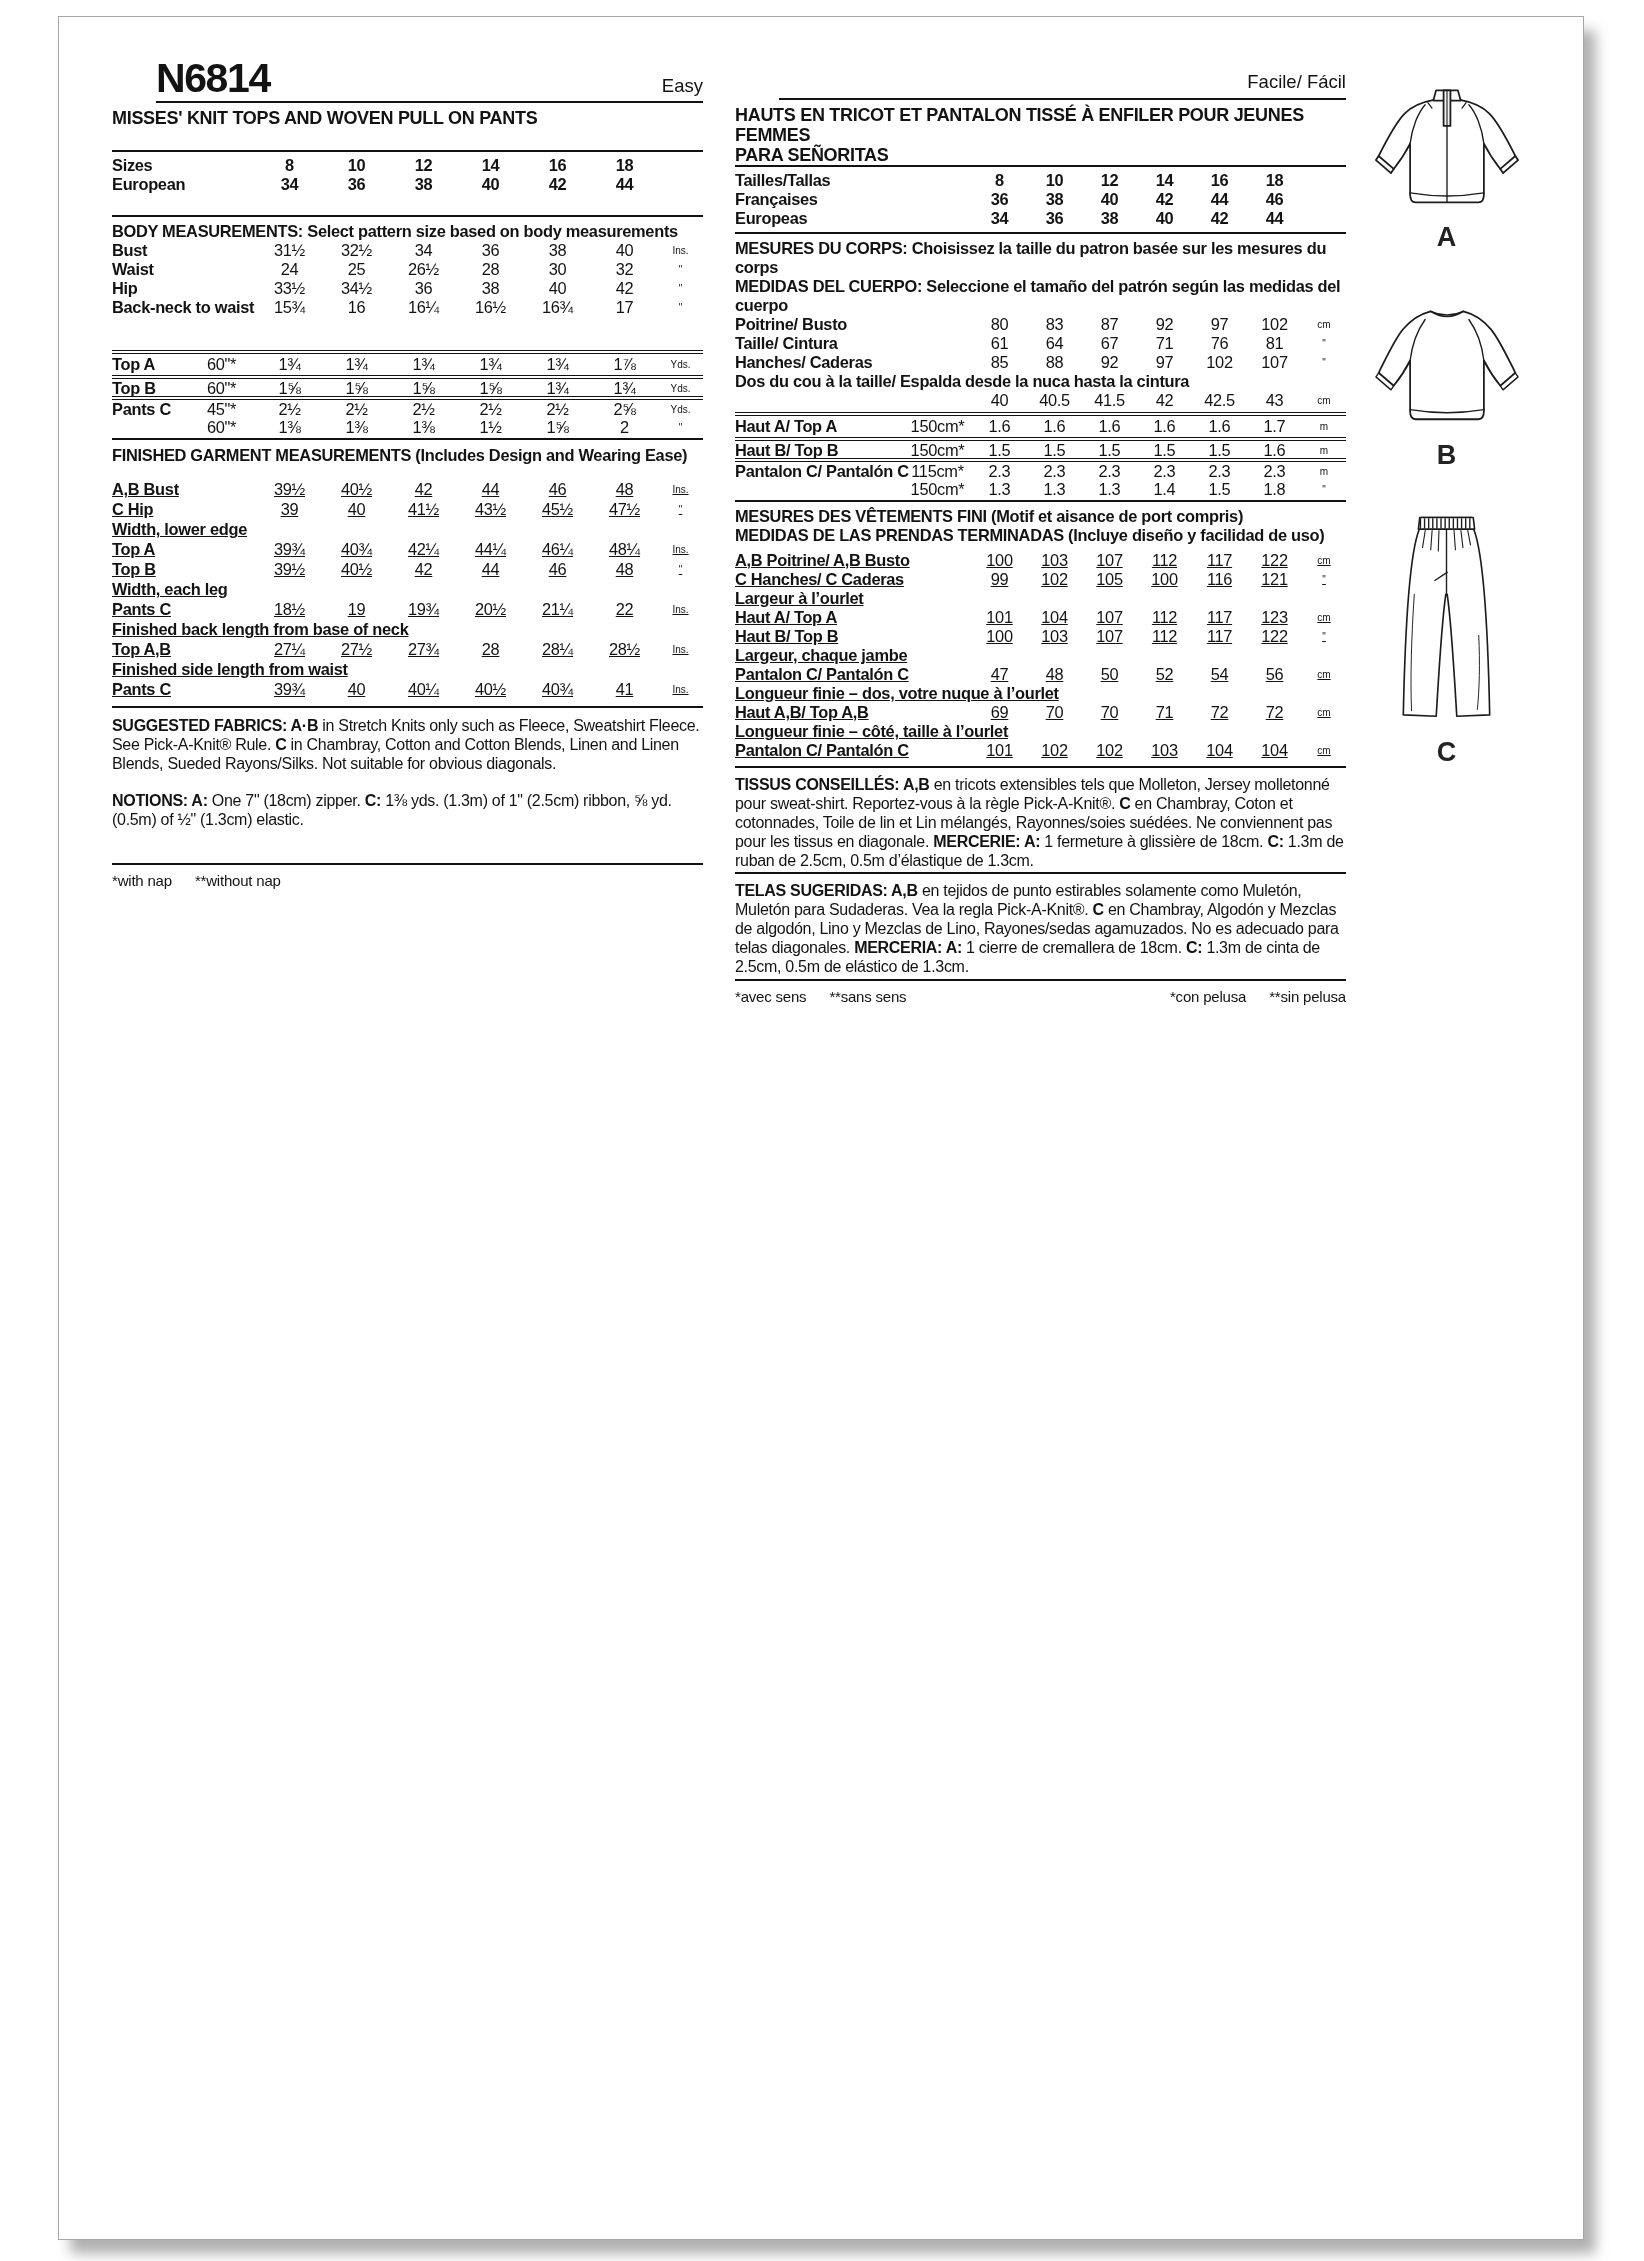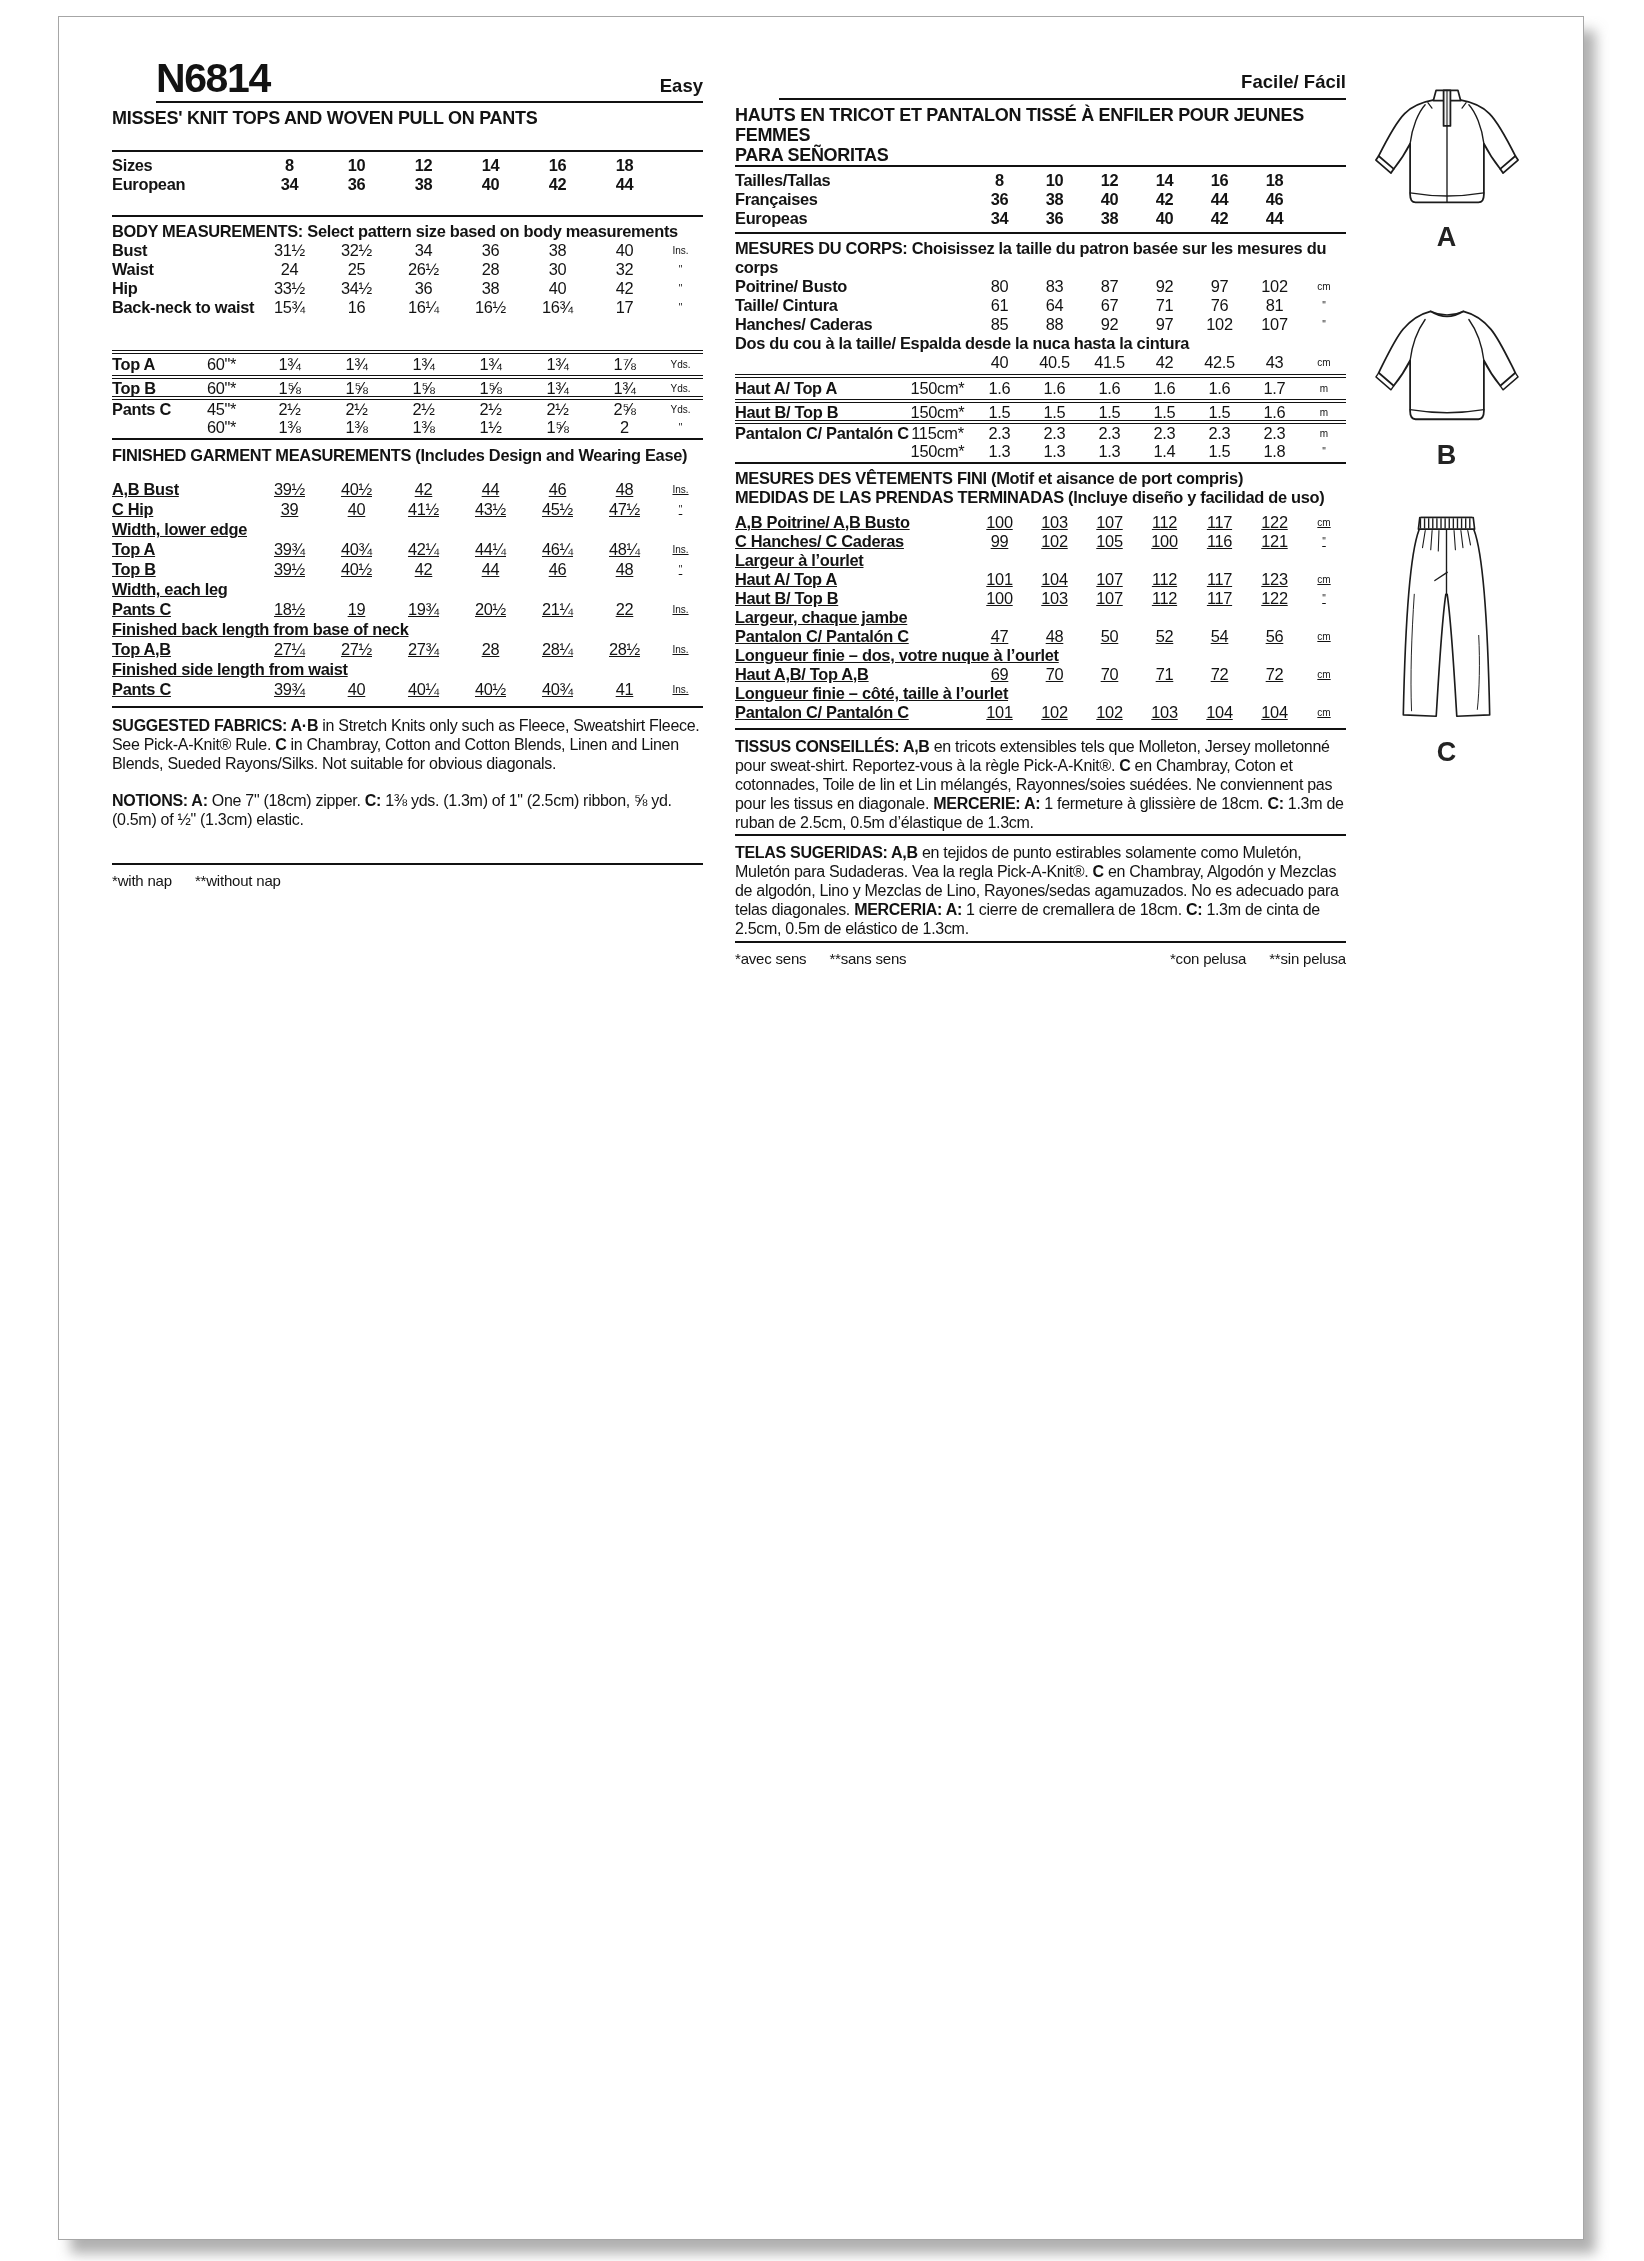--- a/index.html
+++ b/index.html
@@ -8,21 +8,21 @@
   .sheet { position:absolute; left:58px; top:15.8px; width:1526px; height:2224px;
     background:#ffffff; border:1.4px solid #a6a6a6;
     box-shadow:12.3px 13.7px 12.3px rgba(110,110,110,.55); }
   .col { position:absolute; top:41px; }
   .col-en { left:53px;  width:591px; }
   .col-fr { left:676px; width:611px; }
 
   .colhead { display:flex; justify-content:space-between; align-items:flex-end;
     border-bottom:2.7px solid #111; padding-bottom:2.7px; min-height:42px;margin-left:44px; }
   .patnum { font-size:41px; font-weight:700; letter-spacing:-1.4px; line-height:1; }
-  .difficulty { font-size:18.5px; font-weight:700; padding-bottom:2.1px; }
+  .difficulty { font-size:18.5px; font-weight:400; padding-bottom:2.1px; }
   .gtitle { font-size:18px; font-weight:700; letter-spacing:-0.3px;
     margin-top:4.8px; min-height:42px; line-height:20px; }
 
   .tbl { width:100%; }
   .trow { display:grid; align-items:center; }
   .col-en .trow { grid-template-columns:75px 69px repeat(6,67px) 1fr; height:19px; }
   .col-fr .trow { grid-template-columns:168px 69px repeat(6,55px) 1fr; height:19px; }
   .ytable .trow { height:21px; }
   .fintable .trow { height:20px; }
   .col-fr .fintable .trow { height:19px; }
@@ -348,20 +348,21 @@
           <div class="cval">38</div>
           <div class="cval">40</div>
           <div class="cval">42</div>
           <div class="cval">44</div>
           <div class="cunit"></div>
         </div>
       </div>
 
     <div class="bodyblock">
       <div class="secthead">MESURES DU CORPS: Choisissez la taille du patron basée sur les mesures du corps</div>
+      <div class="secthead">MEDIDAS DEL CUERPO: Seleccione el tamaño del patrón según las medidas del cuerpo</div>
       <div class="tbl">
           <div class="trow">
             <div class="clabel">Poitrine/ Busto</div>
             <div class="cspec"></div>
             <div class="cval">80</div>
             <div class="cval">83</div>
             <div class="cval">87</div>
             <div class="cval">92</div>
             <div class="cval">97</div>
             <div class="cval">102</div>

